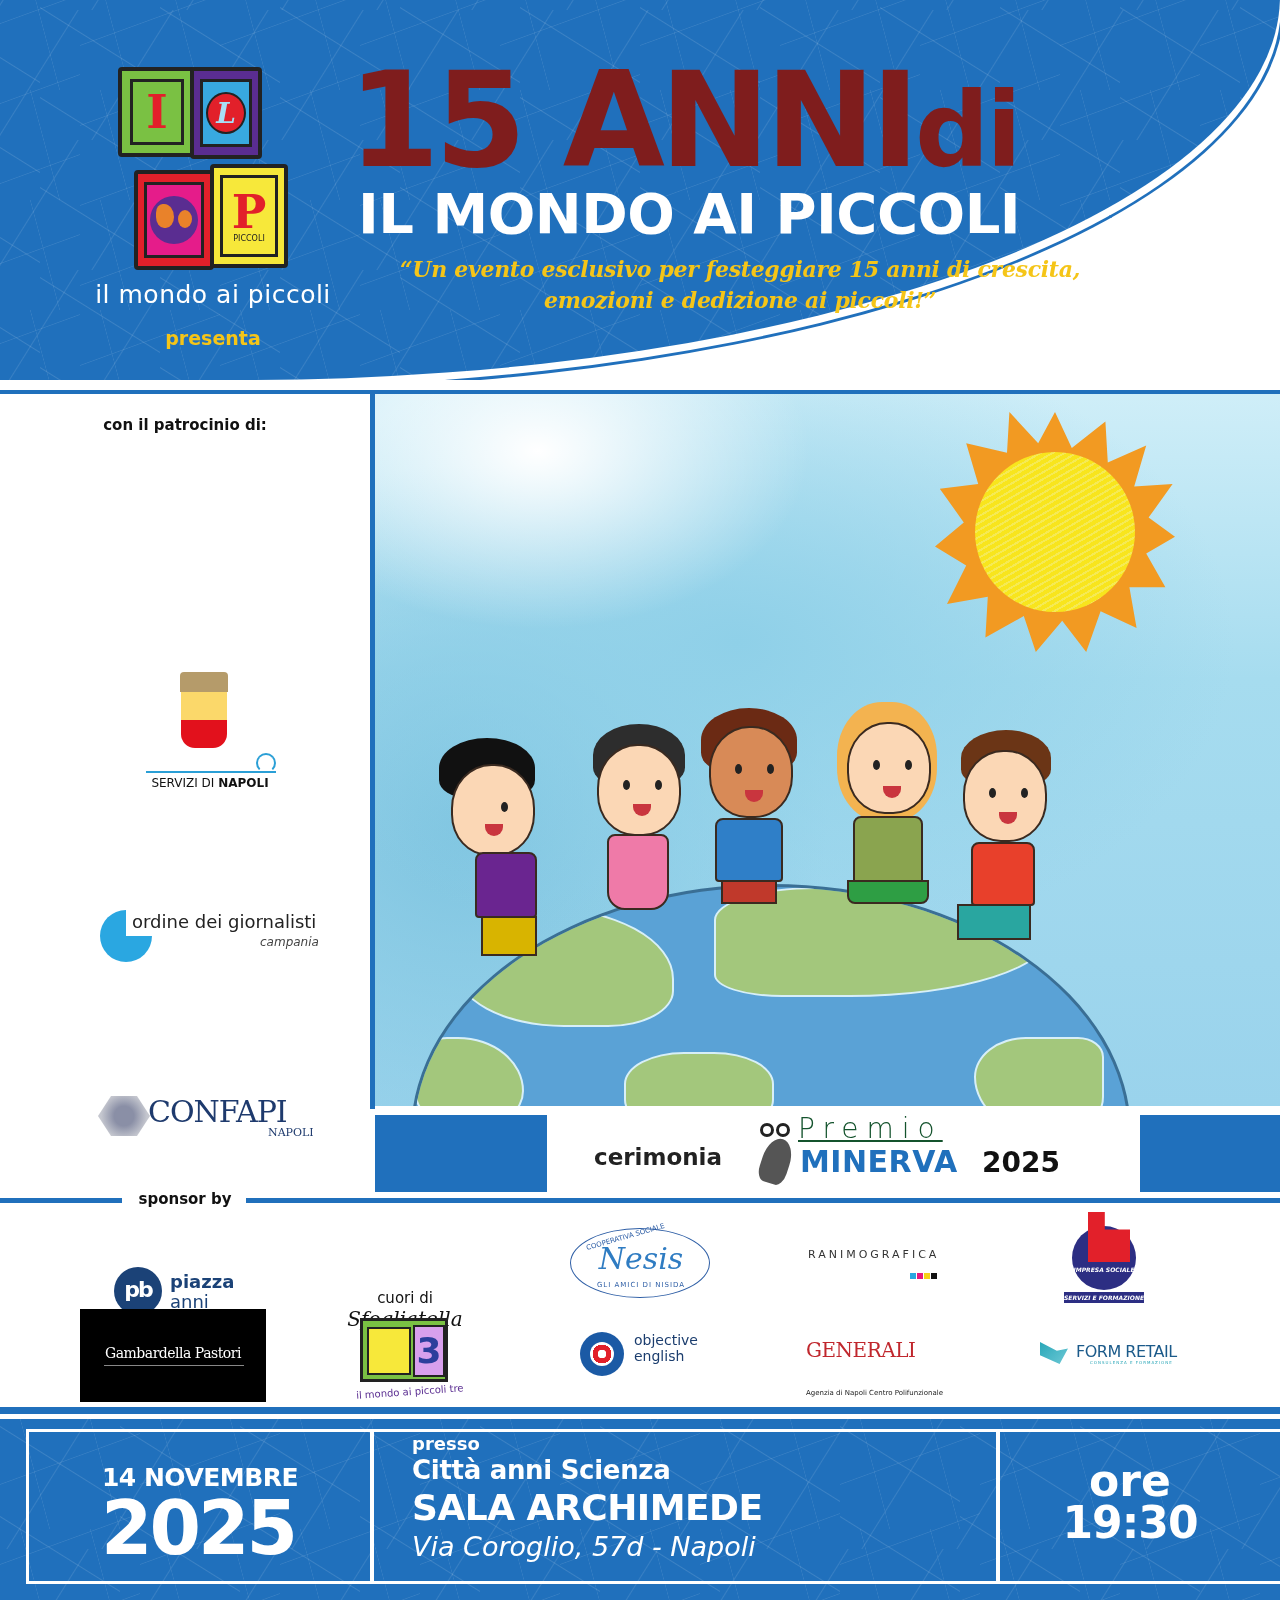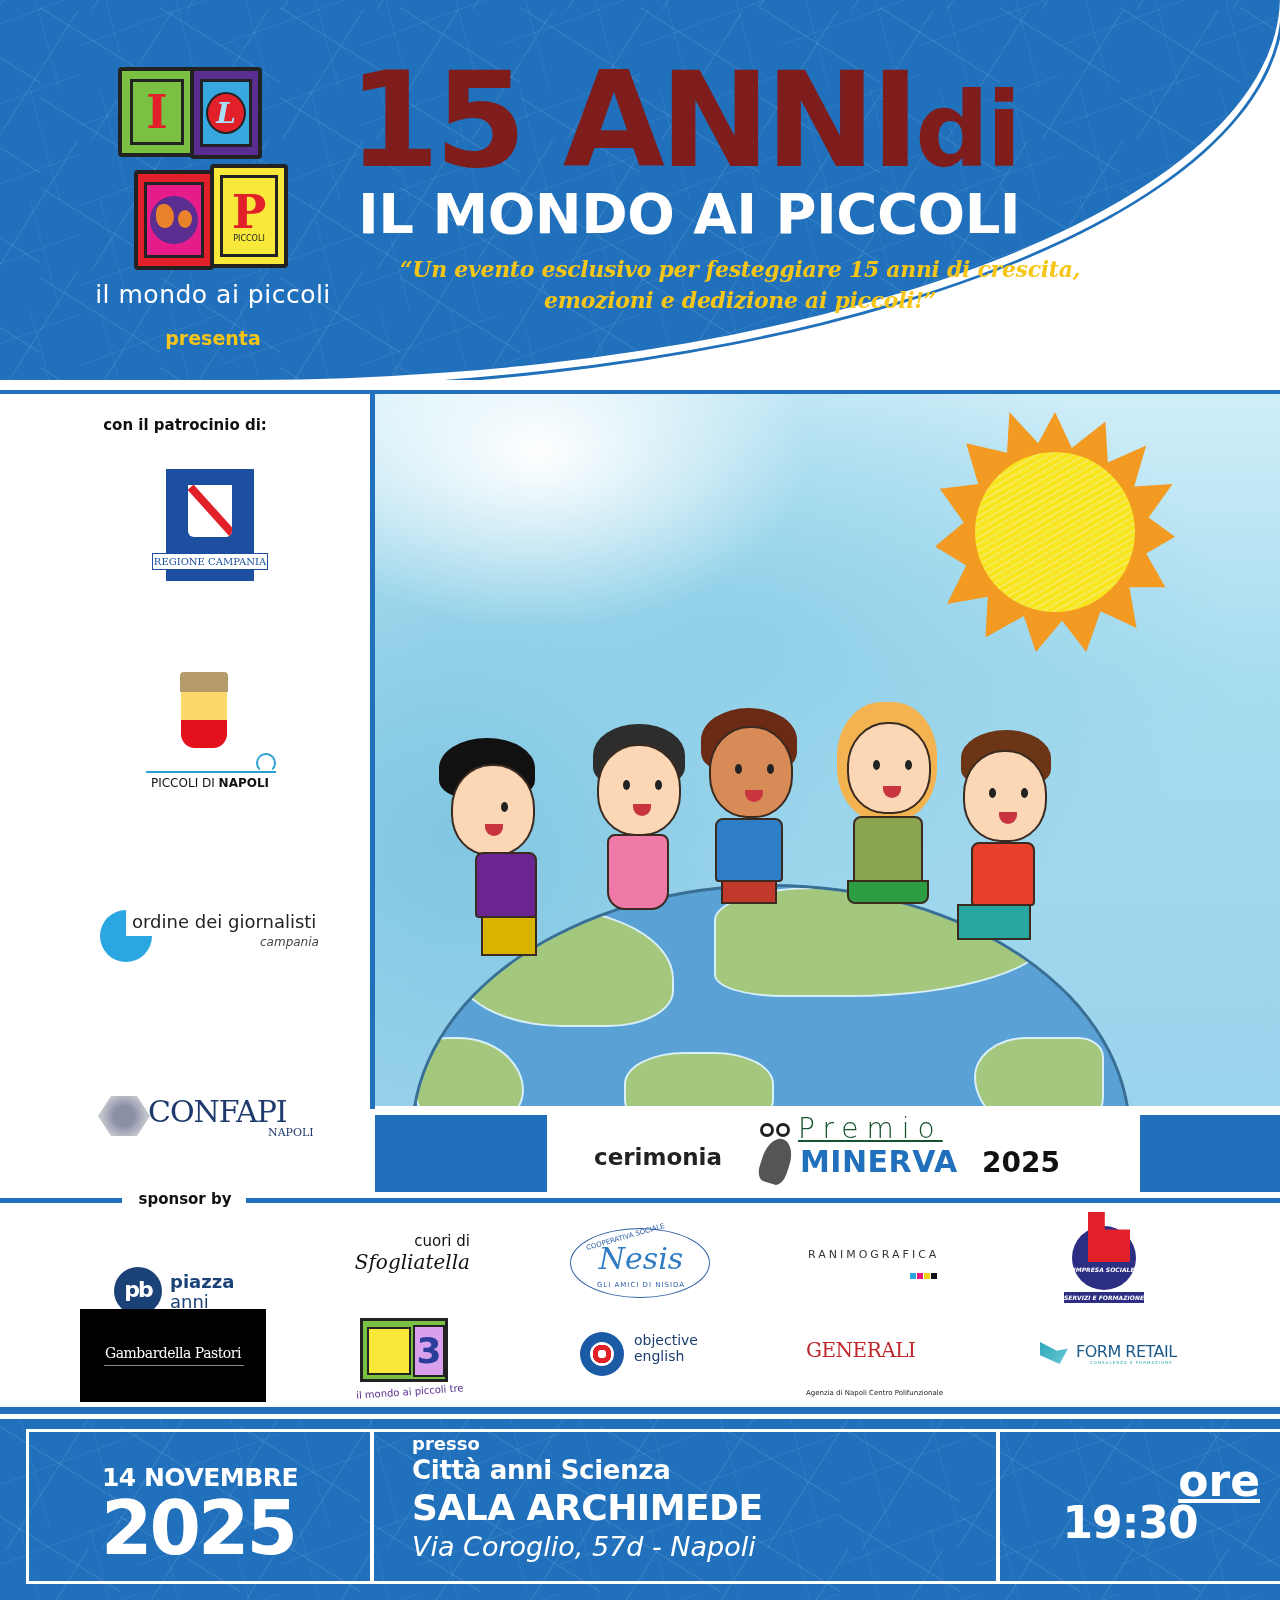--- a/index.html
+++ b/index.html
@@ -131,21 +131,21 @@
   #sponsor-rule-l { position: absolute; left: 0; top: 1198px; width: 122px; height: 5px; }
   #sponsor-rule-r { position: absolute; left: 246px; top: 1198px; width: 1034px; height: 5px; }
   .sponsor-label { position: absolute; left: 130px; top: 1190px; width: 110px; text-align: center; font-weight: bold; font-size: 15px; color: #111; }
 
   .sp { position: absolute; }
   .sp-pb { left: 114px; top: 1235px; width: 130px; height: 50px; margin-top: 32px; }
   .sp-pb .circ { position: absolute; left: 0; top: 0; width: 48px; height: 48px; border-radius: 50%; background: #1b4277; color: #fff; font-weight: bold; font-size: 22px; text-align: center; line-height: 46px; letter-spacing: -2px; }
   .sp-pb .t1 { position: absolute; left: 56px; top: 4px; font-weight: bold; font-size: 18px; color: #1b4277; }
   .sp-pb .t2 { position: absolute; left: 56px; top: 24px; font-size: 18px; color: #1b4277; }
 
-  .sp-sfo { left: 340px; top: 1232px; width: 130px; height: 56px; text-align: right; }
+  .sp-sfo { left: 340px; top: 1289px; width: 130px; height: 56px; text-align: center; }
   .sp-sfo .t1 { font-size: 15px; color: #111; }
   .sp-sfo .t2 { font-family: "DejaVu Serif", serif; font-style: italic; font-size: 20px; color: #111; }
 
   .sp-nesis { left: 570px; top: 1228px; width: 140px; height: 70px; border: 1.5px solid #2f5fa6; border-radius: 50%; text-align: center; }
   .sp-nesis .t0 { position: absolute; left: 14px; top: 4px; font-size: 7px; color: #2f5fa6; transform: rotate(-16deg); }
   .sp-nesis .t1 { position: absolute; left: 0; top: 12px; width: 140px; font-family: "DejaVu Serif", serif; font-style: italic; font-size: 30px; color: #2f7cc2; }
   .sp-nesis .t2 { position: absolute; left: 0; top: 52px; width: 140px; font-size: 7px; color: #2f5fa6; letter-spacing: 1px; }
 
   .sp-gran { left: 808px; top: 1248px; width: 140px; height: 30px; }
   .sp-gran .t1 { font-size: 11px; letter-spacing: 3px; color: #333; }
@@ -186,21 +186,21 @@
   #foot-rule { position: absolute; left: 0; top: 1407px; width: 1280px; height: 7px; }
   #footer { position: absolute; left: 0; top: 1419px; width: 1280px; height: 181px; }
   .foot-frame { position: absolute; left: 26px; top: 10px; width: 1260px; height: 155px; border: 3px solid #fff; border-right: none; }
   .fdiv { position: absolute; top: 12px; width: 4px; height: 152px; background: #fff; }
   .date-1 { position: absolute; left: 80px; top: 44px; width: 240px; text-align: center; color: #fff; font-weight: bold; font-size: 25px; letter-spacing: -0.5px; }
   .date-2 { position: absolute; left: 78px; top: 72px; width: 240px; text-align: center; color: #fff; font-weight: bold; font-size: 74px; letter-spacing: -3px; line-height: 1; }
   .presso { position: absolute; left: 412px; top: 14px; color: #fff; font-weight: bold; font-size: 18px; }
   .venue-1 { position: absolute; left: 412px; top: 36px; color: #fff; font-weight: bold; font-size: 26px; letter-spacing: -0.3px; }
   .venue-2 { position: absolute; left: 412px; top: 68px; color: #fff; font-weight: bold; font-size: 36px; letter-spacing: -0.5px; }
   .venue-3 { position: absolute; left: 412px; top: 112px; color: #fff; font-style: italic; font-size: 27px; font-weight: 300; }
-  .ore-1 { position: absolute; left: 1000px; top: 40px; width: 260px; text-align: right; color: #fff; font-weight: bold; font-size: 44px; line-height: 1; text-decoration: underline; }
+  .ore-1 { position: absolute; left: 1000px; top: 40px; width: 260px; text-align: center; color: #fff; font-weight: bold; font-size: 44px; line-height: 1; }
   .ore-2 { position: absolute; left: 1000px; top: 82px; width: 260px; text-align: center; color: #fff; font-weight: bold; font-size: 44px; line-height: 1; letter-spacing: -1px; }
 </style>
 </head>
 <body>
 
 <div id="header">
   <div class="curve net"></div>
   <div class="curve-line"></div>
 
   <div class="logo-blocks">
@@ -237,33 +237,29 @@
     <div>“Un evento esclusivo per festeggiare 15 anni di crescita,</div>
     <div>emozioni e dedizione ai piccoli!”</div>
   </div>
 </div>
 
 <div id="mid-top-rule" class="blue"></div>
 
 <div id="patron-col">
   <div class="patron-heading">con il patrocinio di:</div>
 
-  <div class="regione">
-    <div class="shield"></div>
-    <div class="label">REGIONE CAMPANIA</div>
-  </div>
 
   <div class="napoli-crest">
     <div class="crown"></div>
     <div class="gold"></div>
     <div class="red"></div>
   </div>
   <div class="napoli-wave"></div>
   <div class="napoli-label">
-    <span>PICCOLI DI </span><b>NAPOLI</b>
+    <span>SERVIZI DI </span><b>NAPOLI</b>
   </div>
 
   <div class="odg">
     <div class="pie"></div>
     <div class="name">ordine dei giornalisti</div>
     <div class="sub">campania</div>
   </div>
 
   <div class="confapi">
     <div class="hex"></div>

